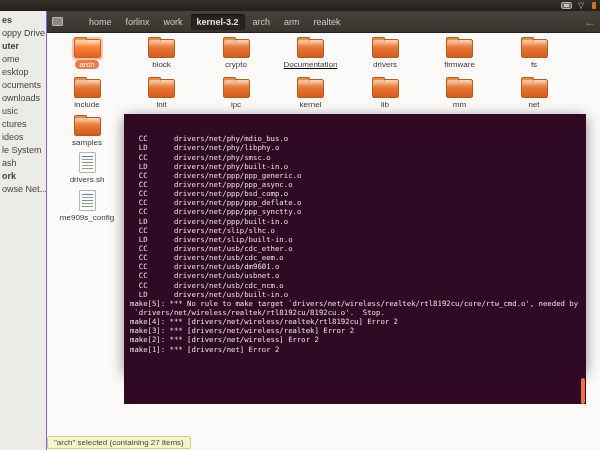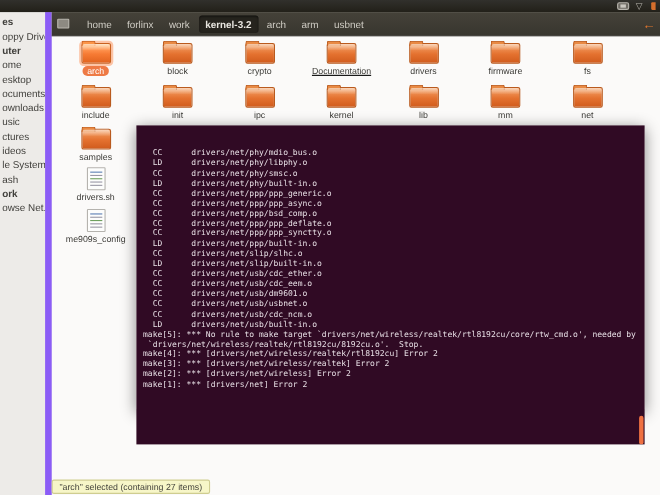--- a/index.html
+++ b/index.html
@@ -11,30 +11,30 @@
     background:linear-gradient(#31302c,#222019); z-index:5; display:flex; justify-content:flex-end; align-items:center; gap:6px; padding-right:4px; }
   .ind-kbd { width:11px; height:7px; border:1px solid #b7b4ad; border-radius:2px; background:#6d6a63;
     display:flex; align-items:center; justify-content:center; }
   .ind-kbd i { display:block; width:5px; height:3px; background:#c9c6bf; }
   .ind-chev { width:8px; height:8px; color:#b7b4ad; font-size:8px; line-height:8px; }
   .ind-sliver { width:4px; height:7px; background:#d56e2c; border-radius:1px 0 0 1px; }
 
   
   .toolbar { position:absolute; left:47px; top:11px; width:553px; height:22px;
     background:linear-gradient(#454239,#38362f); border-bottom:1px solid #23211c;
-    display:flex; align-items:center; gap:4px; padding:0 4px 0 4px; z-index:4; }
+    display:flex; align-items:center; gap:14px; padding:0 4px 0 4px; z-index:4; }
   .crumb-home-icon { width:11px; height:9px; margin:0 6px 0 1px; background:#8d8a82; border-radius:1px;
     border:1px solid #b9b6ae; }
   .crumb { color:#cfccc4; font-size:9px; padding:3px 6px; border-radius:3px; white-space:nowrap; }
   .crumb.active { background:#26241e; color:#e8e6e0; box-shadow:inset 0 1px 2px rgba(0,0,0,.6); font-weight:bold; }
   .pathbar-arrow { margin-left:auto; color:#e0762f; font-size:12px; font-weight:bold; line-height:10px; }
 
   
   .sidebar { position:absolute; left:0; top:11px; width:47px; height:439px;
-    background:#edebe8; border-right:6px solid #8b5cf6; z-index:3; overflow:hidden; }
+    background:#edebe8; border-right:1px solid #8b5cf6; z-index:3; overflow:hidden; }
   .side-item { font-size:9px; color:#403f3b; white-space:nowrap; padding:3px 0 3px 2px; height:13px; line-height:7px; }
   .side-item.bold { font-weight:bold; }
 
   
   .content { position:absolute; left:47px; top:33px; width:553px; height:417px; background:#fbfaf9; z-index:1; }
   .grid-item { position:absolute; width:70px; display:flex; flex-direction:column; align-items:center; }
   .folder-icon { width:27px; height:19px; position:relative;
     background:linear-gradient(#f5a469,#e4712f 55%,#d15c1d); border:1px solid #b95a1e; border-radius:2px; }
   .folder-icon:before { content:""; position:absolute; left:-1px; top:-3px; width:11px; height:4px;
     background:#e98a44; border:1px solid #b95a1e; border-bottom:none; border-radius:2px 2px 0 0; }
@@ -83,21 +83,21 @@
 
 <div class="toolbar">
   <span class="crumb-home-icon"></span>
   <span id="crumbs" style="display:flex;gap:2px;align-items:center;">
       <span class="crumb">home</span>
       <span class="crumb">forlinx</span>
       <span class="crumb">work</span>
       <span class="crumb active">kernel-3.2</span>
       <span class="crumb">arch</span>
       <span class="crumb">arm</span>
-      <span class="crumb">usbnet</span>
+      <span class="crumb">realtek</span>
     </span>
   <span class="pathbar-arrow">←</span>
 </div>
 
 <div class="sidebar">
   <div id="sidebar-list" style="padding-top:3px;">
       <div class="side-item bold">es</div>
       <div class="side-item">oppy Drive</div>
       <div class="side-item bold">uter</div>
       <div class="side-item">ome</div>

